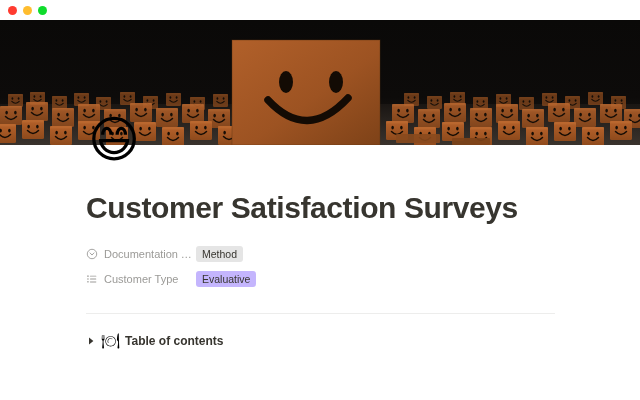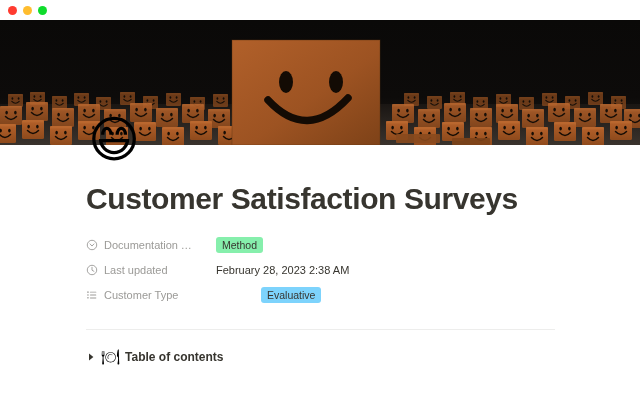--- a/index.html
+++ b/index.html
@@ -31,47 +31,47 @@
   
   .page-icon {
     position:absolute; left:86px; top:112px;
     width:56px; height:56px; line-height:56px;
     font-size:50px; text-align:center;
     font-family:"DejaVu Sans", sans-serif;
     z-index:5;
   }
 
   
-  .content { position:absolute; top:140px; left:0; width:636px; }
+  .content { position:absolute; top:149px; left:0; width:636px; }
   .page-title {
     margin-left:86px; margin-top:42px;
     font-size:30px; font-weight:bold; letter-spacing:-0.4px;
     color:#37352f;
   }
 
   .props { margin-left:86px; margin-top:16px; }
-  .prop-row { display:flex; align-items:center; height:25px;gap:20px; }
+  .prop-row { display:flex; align-items:center; height:25px; }
   .prop-label {
     display:flex; align-items:center; gap:6px;
     width:110px; flex:0 0 110px;
     font-size:11px; color:#9b9a97;
     white-space:nowrap; overflow:hidden;
   }
   .prop-label .lbl-text {
     overflow:hidden; text-overflow:ellipsis; white-space:nowrap;
   }
   .prop-icon { width:12px; height:12px; flex:0 0 12px; display:block; }
   .prop-value { font-size:11px; color:#37352f; }
 
   .tag {
     display:inline-block; padding:1px 6px; border-radius:3px;
     font-size:10.5px; line-height:14px; color:#37352f;
   }
-  .tag-method     { background:#86efac;text-align:center; }
-  .tag-evaluative { background:#7dd3fc;margin-left:45px; }
+  .tag-method     { background:#e5e5e5;text-align:center; }
+  .tag-evaluative { background:#c4b5fd; }
 
   .divider {
     margin-left:86px; margin-top:22px;
     width:469px; height:1px; background:#ededec;
   }
 
   .toc-block {
     display:flex; align-items:center; gap:5px;
     margin-left:86px; margin-top:18px;
   }
@@ -247,30 +247,20 @@
             <circle cx="8" cy="8" r="6.3" fill="none" stroke="#9b9a97" stroke-width="1.2"></circle>
             <path d="M5.4 6.6 L8 9.4 L10.6 6.6" fill="none" stroke="#9b9a97" stroke-width="1.2" stroke-linecap="round" stroke-linejoin="round"></path>
           </svg>
           <span class="lbl-text">Documentation T…</span>
         </div>
         <div class="prop-value">
           <span class="tag tag-method">Method</span>
         </div>
       </div>
 
-      <div class="prop-row">
-        <div class="prop-label">
-          <svg class="prop-icon" viewBox="0 0 16 16">
-            <circle cx="8" cy="8" r="6.3" fill="none" stroke="#9b9a97" stroke-width="1.2"></circle>
-            <path d="M8 4.4 L8 8.2 L10.6 9.8" fill="none" stroke="#9b9a97" stroke-width="1.2" stroke-linecap="round" stroke-linejoin="round"></path>
-          </svg>
-          <span class="lbl-text">Last updated</span>
-        </div>
-        <div class="prop-value">February 28, 2023 2:38 AM</div>
-      </div>
 
       <div class="prop-row">
         <div class="prop-label">
           <svg class="prop-icon" viewBox="0 0 16 16">
             <circle cx="2.6" cy="4.2" r="1.05" fill="#9b9a97"></circle>
             <circle cx="2.6" cy="8" r="1.05" fill="#9b9a97"></circle>
             <circle cx="2.6" cy="11.8" r="1.05" fill="#9b9a97"></circle>
             <rect x="5.2" y="3.5" width="8.6" height="1.3" rx="0.6" fill="#9b9a97"></rect>
             <rect x="5.2" y="7.35" width="8.6" height="1.3" rx="0.6" fill="#9b9a97"></rect>
             <rect x="5.2" y="11.2" width="8.6" height="1.3" rx="0.6" fill="#9b9a97"></rect>

